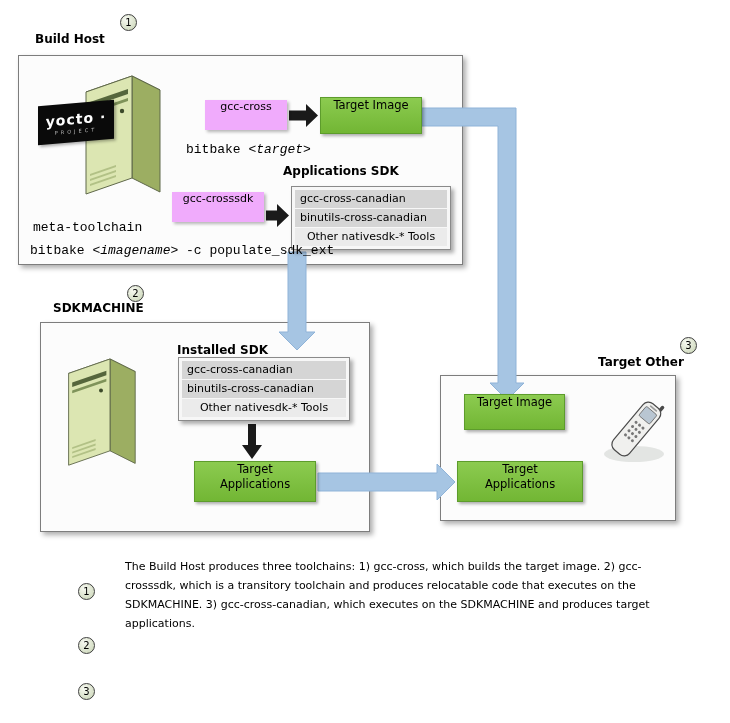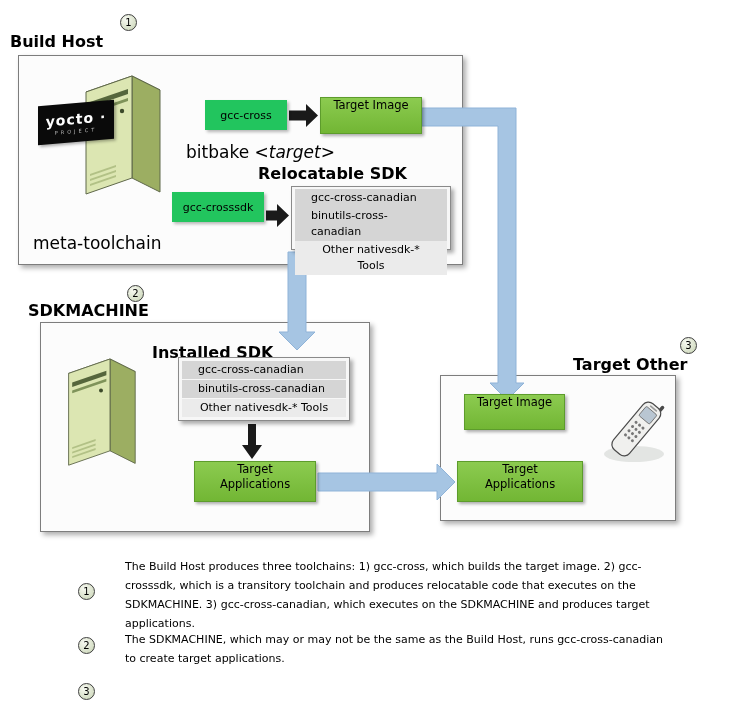--- a/index.html
+++ b/index.html
@@ -6,44 +6,44 @@
   html,body { background:#ffffff; }
   body { font-family:"DejaVu Sans","Liberation Sans",sans-serif; color:#000; }
   .canvas { position:relative; width:730px; height:723px; background:#fff; overflow:hidden; }
   .abs { position:absolute; }
 
   .panel { position:absolute; background:#fcfcfc; border:1px solid #7d7d7d;
            box-shadow:3px 3px 5px rgba(0,0,0,.32); z-index:1; }
 
   .arrows { position:absolute; left:0; top:0; z-index:5; pointer-events:none; }
 
-  .label { position:absolute; font-size:17px; white-space:nowrap; z-index:6; }
+  .label { position:absolute; font-size:13px; white-space:nowrap; z-index:6;font-family:Liberation Mono, monospace; }
   .label i { font-style:italic; }
-  .title { position:absolute; font-size:16px; font-weight:bold; white-space:nowrap; z-index:6; }
+  .title { position:absolute; font-size:12px; font-weight:bold; white-space:nowrap; z-index:6;margin-left:25px; }
 
   .badge { position:absolute; width:17px; height:17px; border-radius:50%;
            border:1px solid #3f3f3f;
            background:radial-gradient(circle at 35% 30%, #f7f9f1, #c7d3b3);
            font-size:10px; display:flex; align-items:center; justify-content:center;
            z-index:7; }
 
-  .graybox { position:absolute; background:#22c55e; box-shadow:2px 2px 3px rgba(0,0,0,.28);
-             display:flex; align-items:center; justify-content:center;
+  .graybox { position:absolute; background:#f0abfc; box-shadow:2px 2px 3px rgba(0,0,0,.28);
+             display:flex; justify-content:center;
              font-size:11px; z-index:6; }
 
   .greenbox { position:absolute; background:linear-gradient(#8ccb50,#72b634);
               border:1px solid #5d9c2c; box-shadow:2px 2px 3px rgba(0,0,0,.32);
               display:flex; align-items:flex-start; justify-content:center;
               text-align:center; font-size:11.5px; line-height:15px; z-index:8; }
 
   .toolsbox { position:absolute; background:#f7f7f7; border:1px solid #8a8a8a;
               box-shadow:3px 3px 4px rgba(0,0,0,.32); padding:2px 3px;
               display:flex; flex-direction:column; justify-content:space-evenly;
               font-size:11px; z-index:6; }
-  .toolsbox .row { padding:1px 16px; background:#d5d5d5; line-height:16px; }
+  .toolsbox .row { padding:1px 5px; background:#d5d5d5; line-height:16px; }
   .toolsbox .row:last-child { background:#ebebeb;text-align:center; }
 
   .yocto-logo { position:absolute; background:#0a0a0a; color:#fff;
                 display:flex; flex-direction:column; align-items:center; justify-content:center;
                 transform:skewY(-5deg); z-index:7; box-shadow:2px 2px 3px rgba(0,0,0,.3); }
   .yocto-logo .l1 { font-size:14px; font-weight:bold; letter-spacing:1px; }
   .yocto-logo .l2 { font-size:5px; letter-spacing:3px; color:#b9b9b9; margin-top:1px; }
 
   .note-text { position:absolute; font-size:11px; line-height:19px; z-index:2; }
 </style>
@@ -92,34 +92,37 @@
   </div>
 
   <div class="greenbox" style="left:320px;top:97px;width:102px;height:37px;">
     <span>Target Image</span>
   </div>
 
   <div class="label" style="left:186px;top:142px;">
     <span>bitbake </span><i>&lt;target&gt;</i>
   </div>
 
-  <div class="title" style="left:258px;top:164px;">Relocatable SDK</div>
+  <div class="title" style="left:258px;top:164px;">Applications SDK</div>
 
   <div class="graybox" style="left:172px;top:192px;width:92px;height:30px;">
     <span>gcc-crosssdk</span>
   </div>
 
   <div class="toolsbox" style="left:291px;top:186px;width:160px;height:64px;">
     <div class="row">gcc-cross-canadian</div>
     <div class="row">binutils-cross-canadian</div>
     <div class="row">Other nativesdk-* Tools</div>
   </div>
 
-  <div class="label" style="left:33px;top:220px;margin-top:13px;">meta-toolchain</div>
+  <div class="label" style="left:33px;top:220px;">meta-toolchain</div>
 
+  <div class="label" style="left:30px;top:243px;">
+    <span>bitbake </span><i>&lt;imagename&gt;</i><span> -c populate_sdk_ext</span>
+  </div>
 
   <div class="badge" style="left:127px;top:285px;">
     <span>2</span>
   </div>
   <div class="title" style="left:28px;top:301px;">SDKMACHINE</div>
 
   <svg class="abs" style="left:56px;top:348px;z-index:6;" width="90" height="121" viewBox="0 0 100 134">
     <polygon points="14,28 60,12 88,26 42,42" fill="#eff3de" stroke="#5f684a" stroke-width="1"></polygon>
     <polygon points="60,12 88,26 88,128 60,114" fill="#9cae62" stroke="#5f684a" stroke-width="1"></polygon>
     <polygon points="14,28 60,12 60,114 14,130" fill="#dce6b2" stroke="#5f684a" stroke-width="1"></polygon>
@@ -179,19 +182,18 @@
   </div>
 
   <div class="badge" style="left:78px;top:583px;">
     <span>1</span>
   </div>
   <div class="note-text" style="left:125px;top:557px;width:548px;">The Build Host produces three toolchains: 1)  gcc-cross, which builds the target image.  2) gcc-crosssdk, which is a transitory toolchain and produces relocatable code that executes on the SDKMACHINE. 3) gcc-cross-canadian, which executes on the SDKMACHINE and produces target applications.</div>
 
   <div class="badge" style="left:78px;top:637px;">
     <span>2</span>
   </div>
-  <div class="note-text" style="left:125px;top:630px;width:548px;">The SDKMACHINE, which may or may not be the same as the Build Host, runs gcc-cross-canadian to create target applications.</div>
 
   <div class="badge" style="left:78px;top:683px;">
     <span>3</span>
   </div>
 
 </div>
 
 </body></html>

